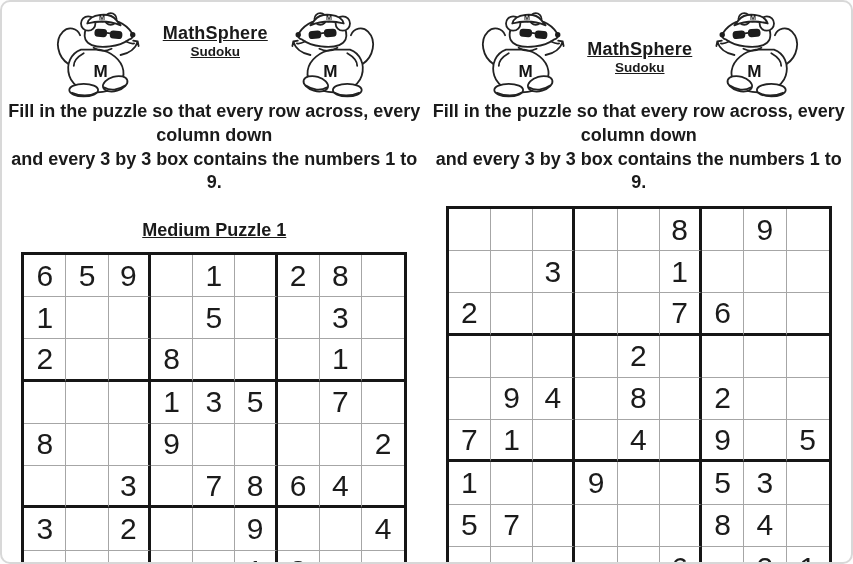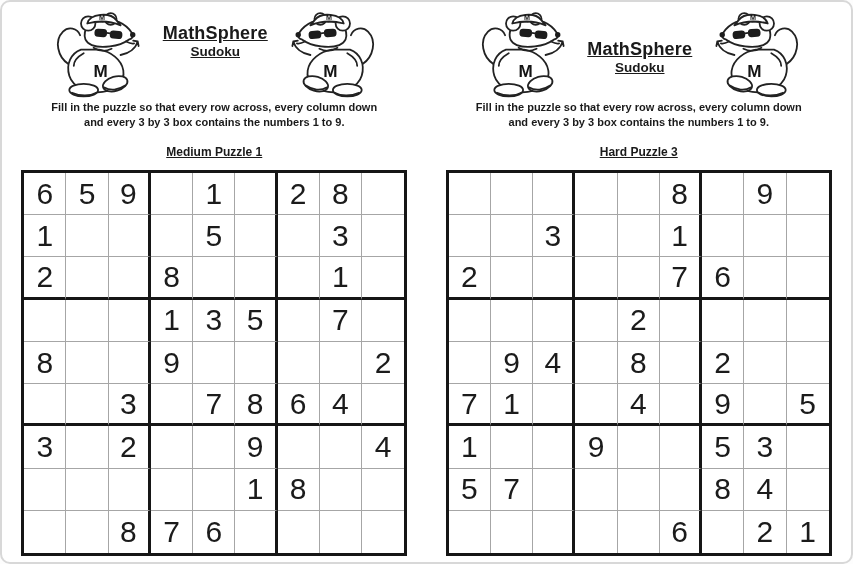--- a/index.html
+++ b/index.html
@@ -28,22 +28,22 @@
   .subtitle{margin-top:0;font-size:13.5px;font-weight:bold;text-decoration:underline;}
   .mascot{width:90px;height:88px;flex:0 0 auto;}
   .mascot svg{width:100%;height:100%;overflow:visible;}
   .mascot.mirror svg{transform:scaleX(-1);}
   .mascot .ln{fill:none;stroke:#222;stroke-width:2;stroke-linecap:round;stroke-linejoin:round;}
   .mascot .fl{fill:#fff;stroke:#222;stroke-width:2;stroke-linejoin:round;}
   .mascot .dk{fill:#1c1c1c;stroke:none;}
   .mascot text{font-family:"Liberation Sans","DejaVu Sans",sans-serif;font-weight:bold;fill:#141414;}
   .mascot .shirt-m{font-size:19px;}
   .mascot .cap-m{font-size:8px;}
-  .instructions{margin-top:1px;text-align:center;font-size:11px;font-weight:bold;line-height:1.32;}
-  .puzzle-title{margin-top:16px;text-align:center;font-size:12px;font-weight:bold;text-decoration:underline;}
+  .instructions{margin-top:1px;text-align:center;font-size:18px;font-weight:bold;line-height:1.32;}
+  .puzzle-title{margin-top:25px;text-align:center;font-size:18px;font-weight:bold;text-decoration:underline;}
   .grid{
     margin:11px auto 0;width:380px;height:380px;background:#fff;
     border:3px solid var(--line-bold);
     display:grid;grid-template-columns:repeat(9,1fr);grid-template-rows:repeat(9,1fr);
   }
   .cell{
     display:flex;align-items:center;justify-content:center;
     font-size:30px;color:#1b1b1b;box-sizing:border-box;
     border-right:1px solid var(--line-thin);border-bottom:1px solid var(--line-thin);
   }
@@ -306,21 +306,20 @@
     <path class="ln" d="M44,40 C50,44 58,44 64,41"></path>
 
     <text class="shirt-m" x="44" y="72">M</text>
   </svg>
 </span>
     </div>
     <div class="instructions">
       <div>Fill in the puzzle so that every row across, every column down</div>
       <div>and every 3 by 3 box contains the numbers 1 to 9.</div>
     </div>
-    <div class="puzzle-title">Hard Puzzle 3</div>
     <div class="grid">
         <div class="cell"></div>
         <div class="cell"></div>
         <div class="cell vb"></div>
         <div class="cell"></div>
         <div class="cell"></div>
         <div class="cell vb">8</div>
         <div class="cell"></div>
         <div class="cell">9</div>
         <div class="cell lastc"></div>

